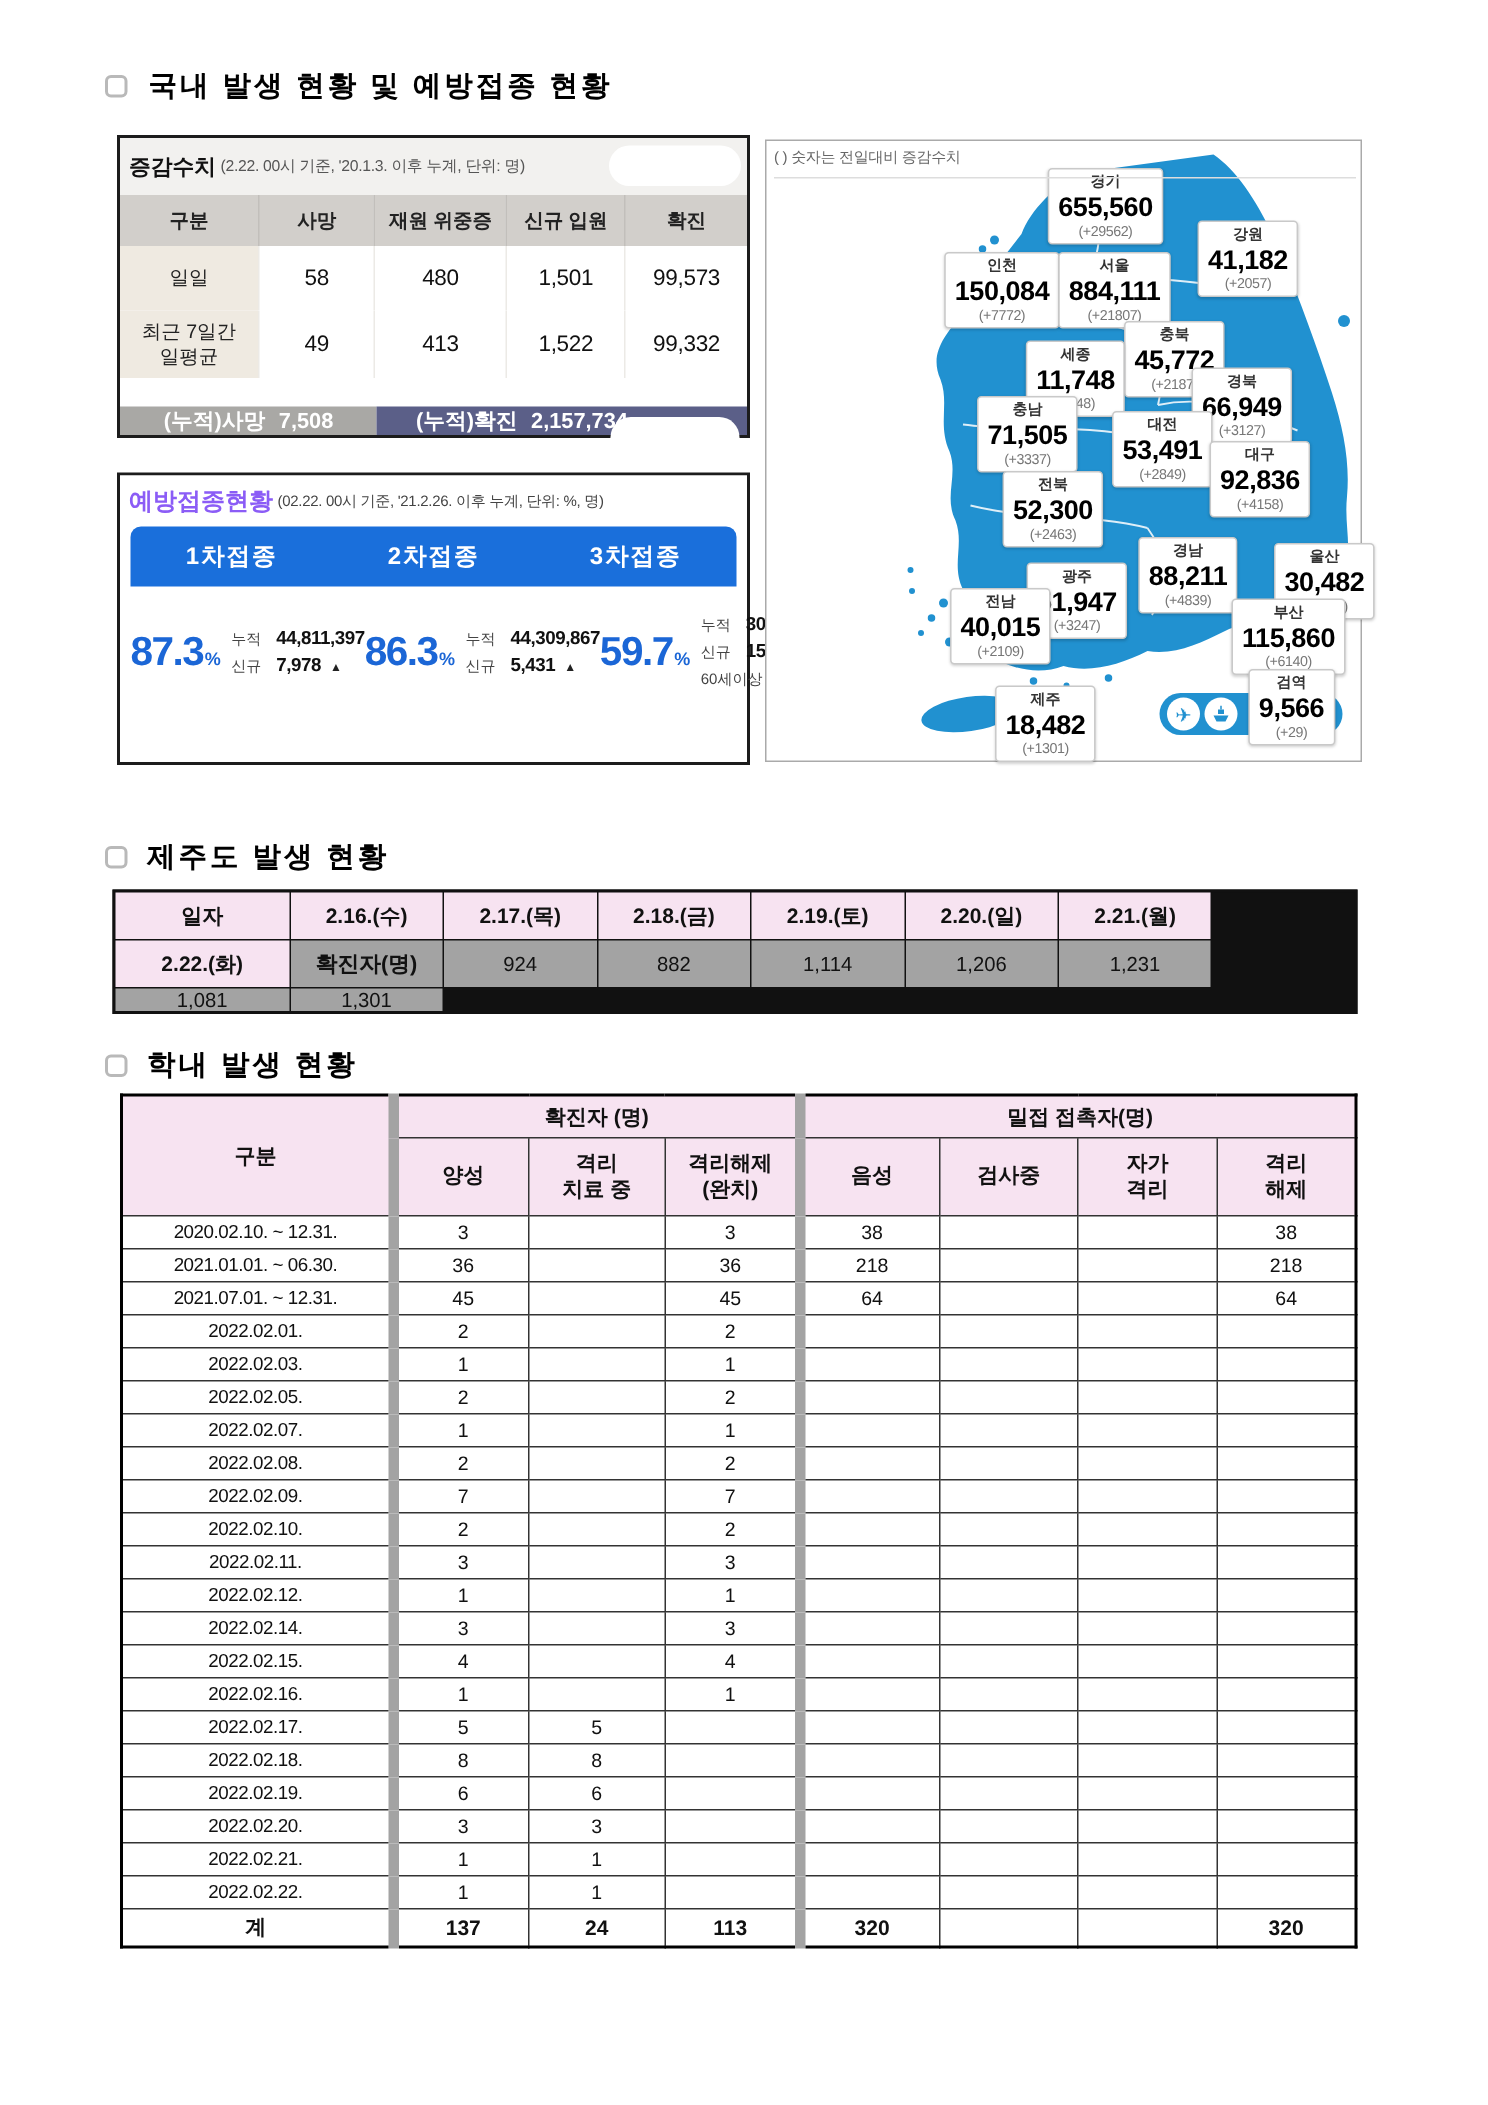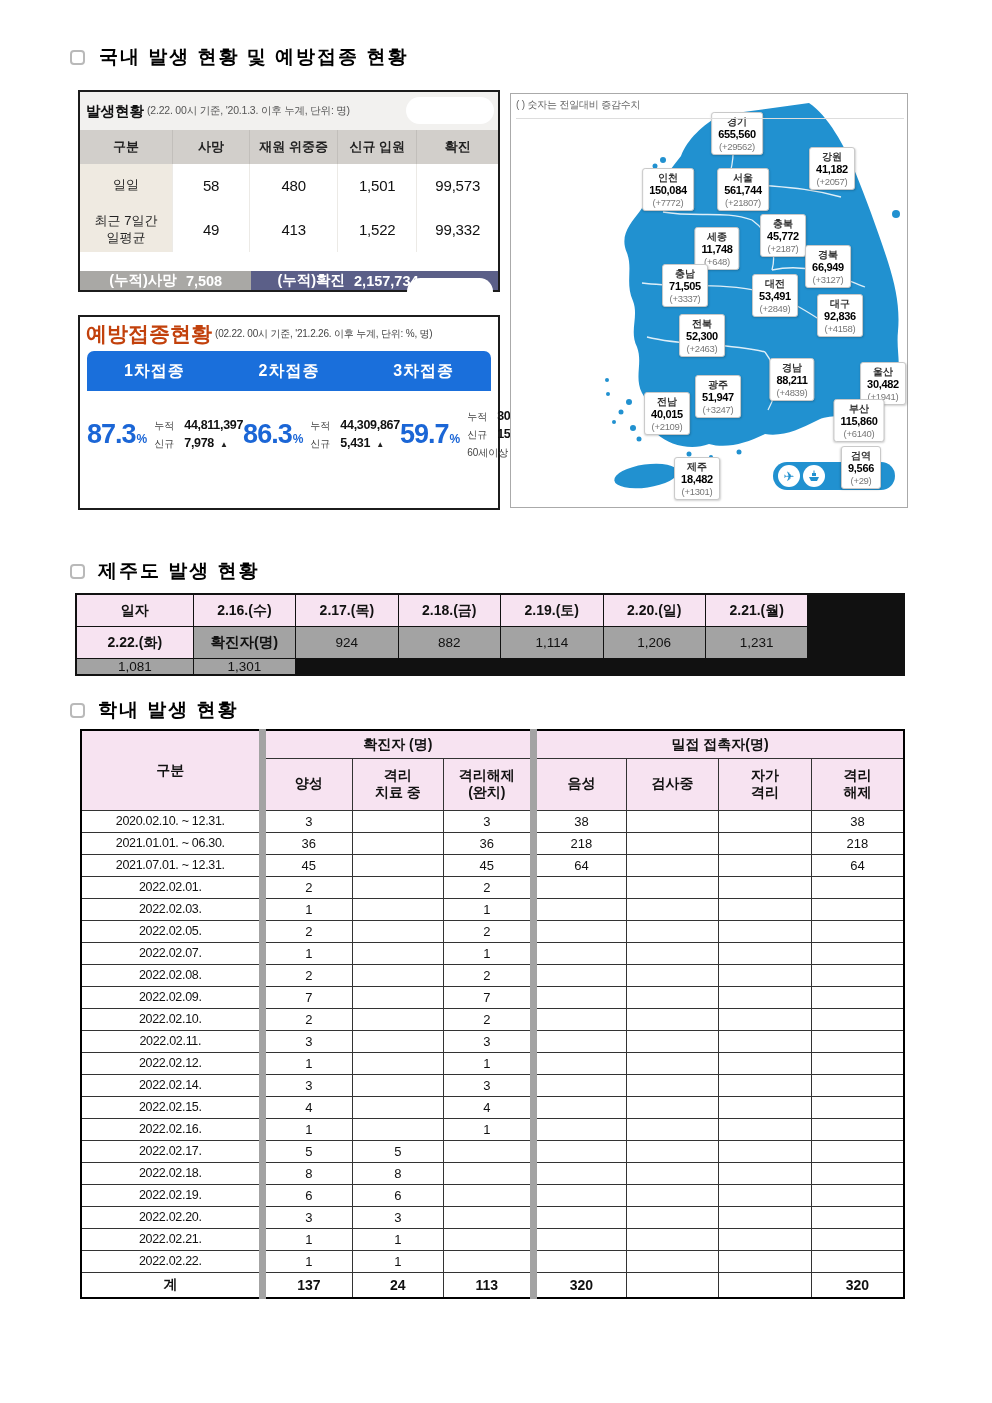--- a/index.html
+++ b/index.html
@@ -23,42 +23,42 @@
   .ol { background:#efeae1; display:flex; align-items:center; justify-content:center; font-size:13px; color:#222; text-align:center; white-space:pre-line; line-height:1.25; }
   .ov { background:#fff; display:flex; align-items:center; justify-content:center; font-size:15px; color:#111; border-left:1px solid #eceae6; letter-spacing:-0.2px; }
   .occ-foot { position:absolute; left:0; bottom:0; width:100%; height:42px; display:flex;align-items:flex-end; }
   .foot-death { width:41%; background:#a9a8a5; color:#fff; font-size:14.5px; font-weight:bold; display:flex; align-items:center; justify-content:center; gap:9px; }
   .foot-conf { position:relative; width:59%; background:#5b5f88; color:#fff; font-size:14.5px; font-weight:bold; display:flex; align-items:center; justify-content:flex-start; padding-left:26px; gap:9px; }
   .pill2 { position:absolute; right:5px; top:7px; width:86px; height:27px; background:#fff; border-radius:14px; }
 
   
   .vac-panel { position:absolute; left:78px; top:315px; width:422px; height:195px; border:2px solid #1c1c1c; background:#fff; }
   .vac-head { height:34px; display:flex; align-items:center; padding-left:6px; background:#fff; }
-  .vac-title { font-size:21px; font-weight:bold; color:#c2410c; }
+  .vac-title { font-size:16px; font-weight:bold; color:#8b5cf6; }
   .vac-sub { font-size:10px; color:#444; margin-left:3px; letter-spacing:-0.2px; }
   .vac-band { height:40px; margin:0 7px; background:#1a6fdb; border-radius:7px 7px 0 0; display:flex; }
   .vac-band .bh { flex:1; display:flex; align-items:center; justify-content:center; color:#fff; font-size:16px; font-weight:bold; letter-spacing:1px; }
   .vac-body { height:87px; margin:0 7px; display:flex; }
   .vac-col { flex:1; display:flex; align-items:center; justify-content:center; gap:7px; }
   .vac-pct { display:flex; align-items:baseline; color:#1b66d6; font-weight:bold; }
   .vac-pct .n { font-size:27px; letter-spacing:-1px; }
   .vac-pct .s { font-size:12px; margin-left:1px; }
   .vac-rows { display:flex; flex-direction:column; gap:3px; }
   .vr { display:flex; align-items:baseline; gap:6px; white-space:nowrap; }
   .vr .vl { font-size:10px; color:#444; min-width:24px; }
   .vr .vv { font-size:12.5px; font-weight:bold; color:#111; letter-spacing:-0.3px; }
   .vr .up { font-size:8px; color:#222; }
 
   
   .map-panel { position:absolute; left:510px; top:93px; width:398px; height:415px; border:1px solid #aaa; background:#fff; }
   .map-note { position:absolute; left:5px; top:4px; width:388px; font-size:10px; color:#666; border-bottom:1px solid #ddd; padding-bottom:6px; z-index:3; letter-spacing:-0.2px; }
   .map-svg { position:absolute; left:0; top:0; z-index:0; }
   .rbox { position:absolute; transform:translateX(-50%); background:#fff; border:1px solid #c9c9c9; border-radius:3px; padding:3px 6px 2px; text-align:center; line-height:1.18; box-shadow:0 1px 2px rgba(0,0,0,0.18); z-index:2; }
   .rname { font-size:10px; font-weight:bold; color:#333; }
-  .rval { font-size:11px; font-weight:bold; color:#000; letter-spacing:-0.3px; }
+  .rval { font-size:18px; font-weight:bold; color:#000; letter-spacing:-0.3px; }
   .rdelta { font-size:9.5px; color:#777; letter-spacing:-0.3px; }
   .qpill { position:absolute; left:262px; top:368px; width:122px; height:28px; background:#2191d0; border-radius:14px; display:flex; align-items:center; padding-left:5px; gap:3px; z-index:1; }
   .qcirc { width:22px; height:22px; background:#fff; border-radius:50%; display:flex; align-items:center; justify-content:center; color:#2191d0; font-size:13px; line-height:1; }
 
   
   .jeju-table { position:absolute; left:75px; top:593px; width:830px; border:2px solid #111; display:grid; grid-template-columns:14% 12.2857% 12.2857% 12.2857% 12.2857% 12.2857% 12.2858%; grid-template-rows:31px 31px; background:#111; gap:1px; }
   .jc { background:#a3a3a3; display:flex; align-items:center; justify-content:center; }
   .jh { background:#f7e3f1; font-size:14px; font-weight:bold; color:#111; }
   .jl { font-size:14.5px; font-weight:bold; }
   .jv { font-size:13.5px; }
@@ -80,21 +80,21 @@
 
 <div class="page">
 
   <div class="sec-title" style="left:70px; top:44px;gap:14px;">
     <span class="sq"></span>
     <span>국내 발생 현황 및 예방접종 현황</span>
   </div>
 
   <div class="occ-panel">
     <div class="occ-head">
-      <span class="occ-title">발생현황</span>
+      <span class="occ-title">증감수치</span>
       <span class="occ-sub">(2.22. 00시 기준, '20.1.3. 이후 누계, 단위: 명)</span>
       <span class="pill"></span>
     </div>
     <div class="occ-grid">
       <div class="oh">구분</div>
       <div class="oh">사망</div>
       <div class="oh">재원 위중증</div>
       <div class="oh">신규 입원</div>
       <div class="oh">확진</div>
       <div class="ol">일일</div>
@@ -234,21 +234,21 @@
           <div class="rval">41,182</div>
           <div class="rdelta">(+2057)</div>
         </div>
         <div class="rbox" style="left: 157px; top: 74px;">
           <div class="rname">인천</div>
           <div class="rval">150,084</div>
           <div class="rdelta">(+7772)</div>
         </div>
         <div class="rbox" style="left: 232px; top: 74px;">
           <div class="rname">서울</div>
-          <div class="rval">561,744</div>
+          <div class="rval">884,111</div>
           <div class="rdelta">(+21807)</div>
         </div>
         <div class="rbox" style="left: 272px; top: 120px;">
           <div class="rname">충북</div>
           <div class="rval">45,772</div>
           <div class="rdelta">(+2187)</div>
         </div>
         <div class="rbox" style="left: 206px; top: 133px;">
           <div class="rname">세종</div>
           <div class="rval">11,748</div>

